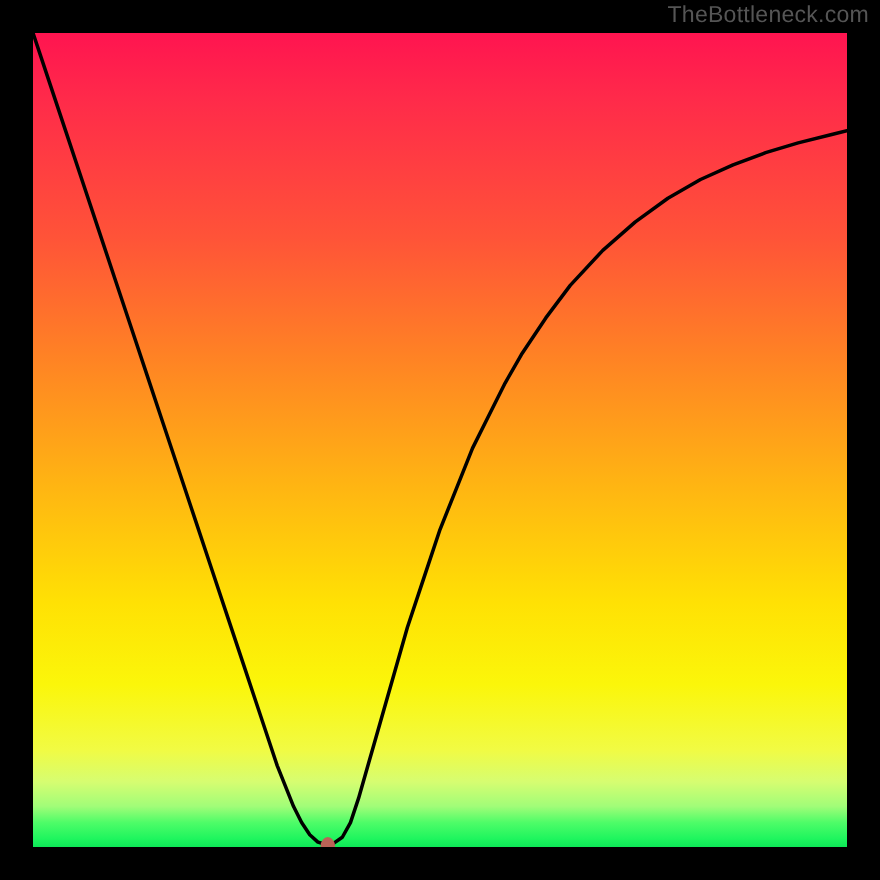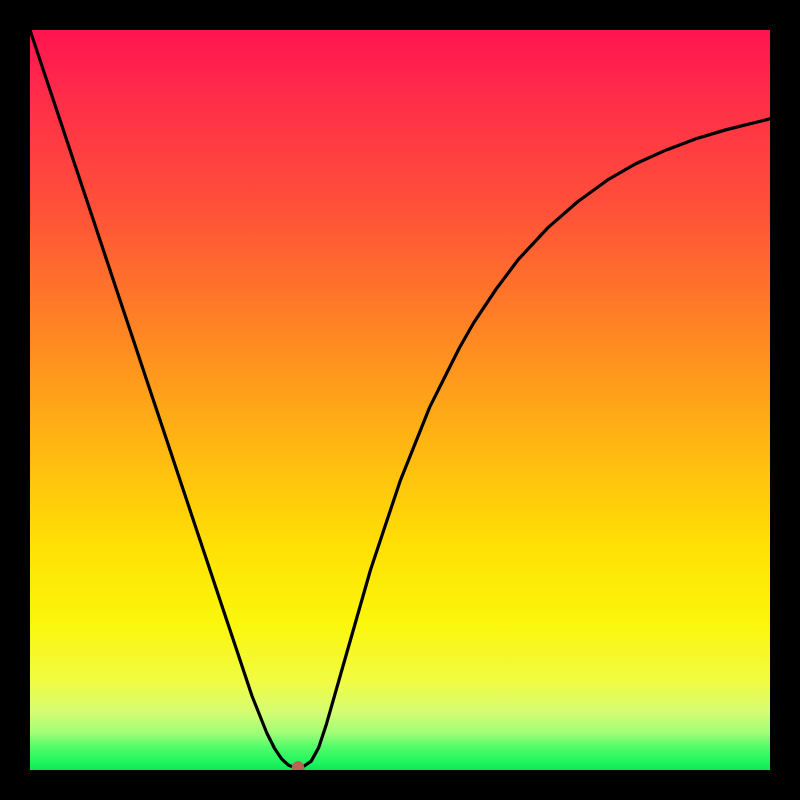--- a/index.html
+++ b/index.html
@@ -74,20 +74,21 @@
     border-radius: 50%;
     transform: translate(-50%, -50%);
     z-index: 3;
   }
 </style>
 </head>
 <body>
 
 <div class="frame">
 
+  <div class="watermark">TheBottleneck.com</div>
 
   <div class="plot-area">
     <div class="gradient-bg"></div>
 
     <svg class="curve" viewBox="0 0 740 740" preserveAspectRatio="none">
       <path id="curve-path" d="M0.00 0.00 L14.80 44.40 L29.60 88.80 L44.40 133.20 L59.20 177.60 L74.00 222.00 L88.80 266.40 L103.60 310.80 L118.40 355.20 L133.20 399.60 L148.00 444.00 L162.80 488.40 L177.60 532.80 L192.40 577.20 L207.20 621.60 L222.00 666.00 L236.80 703.00 L244.20 717.80 L251.60 728.90 L259.00 735.56 L266.40 737.78 L273.80 736.30 L281.20 731.12 L288.60 717.80 L296.00 695.60 L310.80 643.80 L325.60 592.00 L340.40 540.20 L355.20 495.80 L370.00 451.40 L384.80 414.40 L399.60 377.40 L414.40 347.80 L429.20 318.20 L444.00 292.30 L466.20 259.00 L488.40 229.40 L518.00 197.58 L547.60 171.68 L577.20 150.22 L606.80 133.20 L636.40 119.88 L666.00 108.78 L695.60 99.90 L725.20 92.50 L740.00 88.80" fill="none" stroke="#000" stroke-width="3.2" stroke-linejoin="round" stroke-linecap="round"></path>
     </svg>
 
     <div class="marker" id="min-marker" style="left: 267.88px; top: 738.52px;"></div>
   </div>

